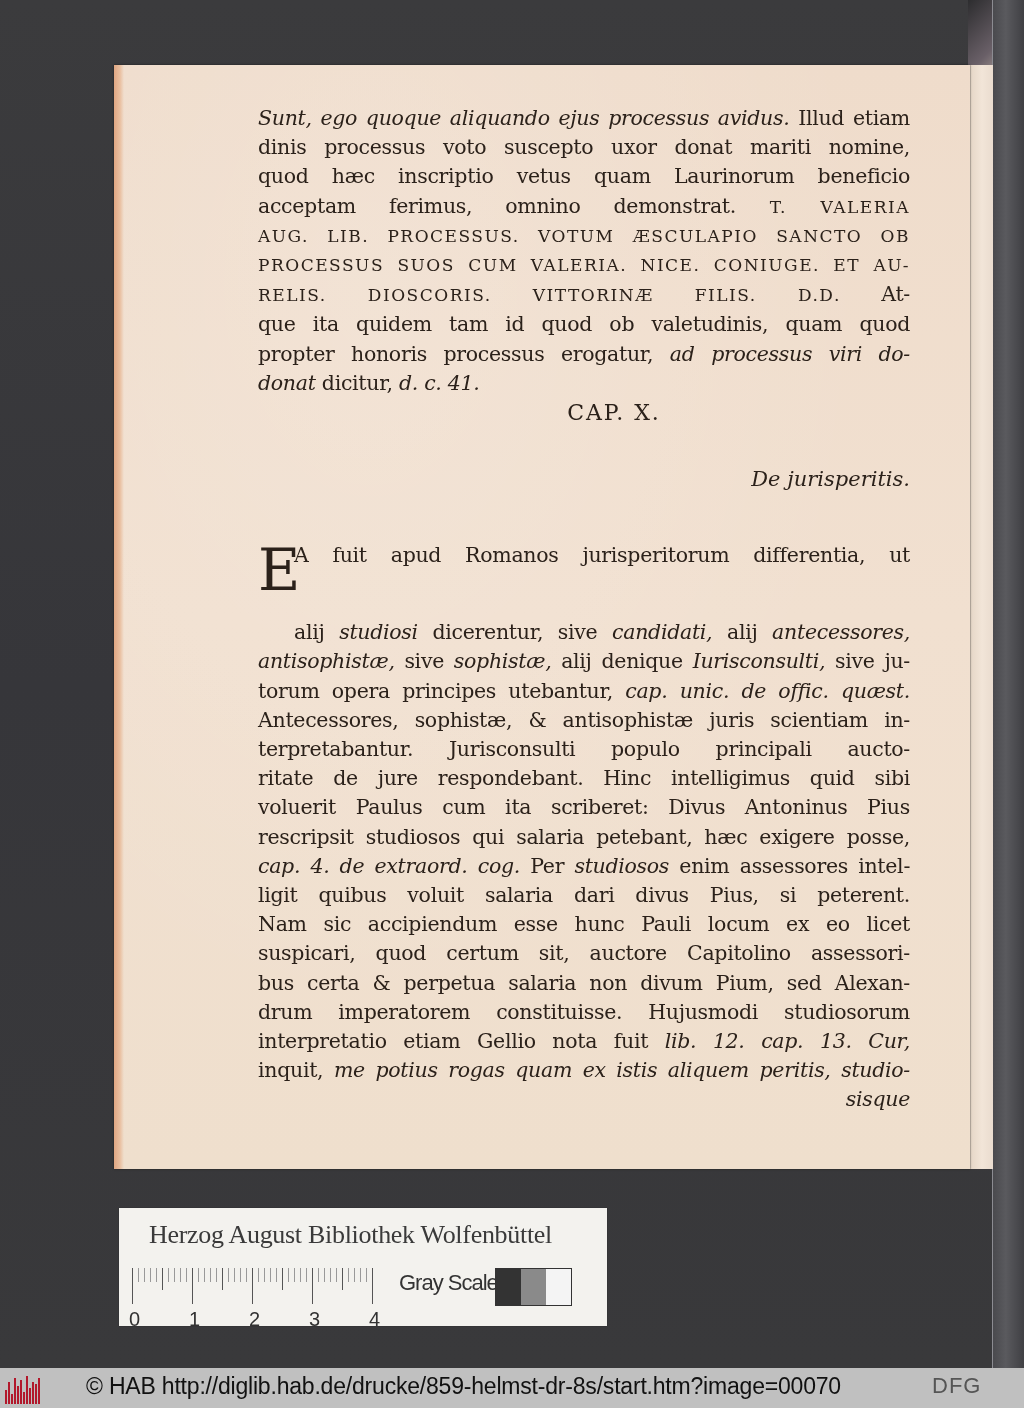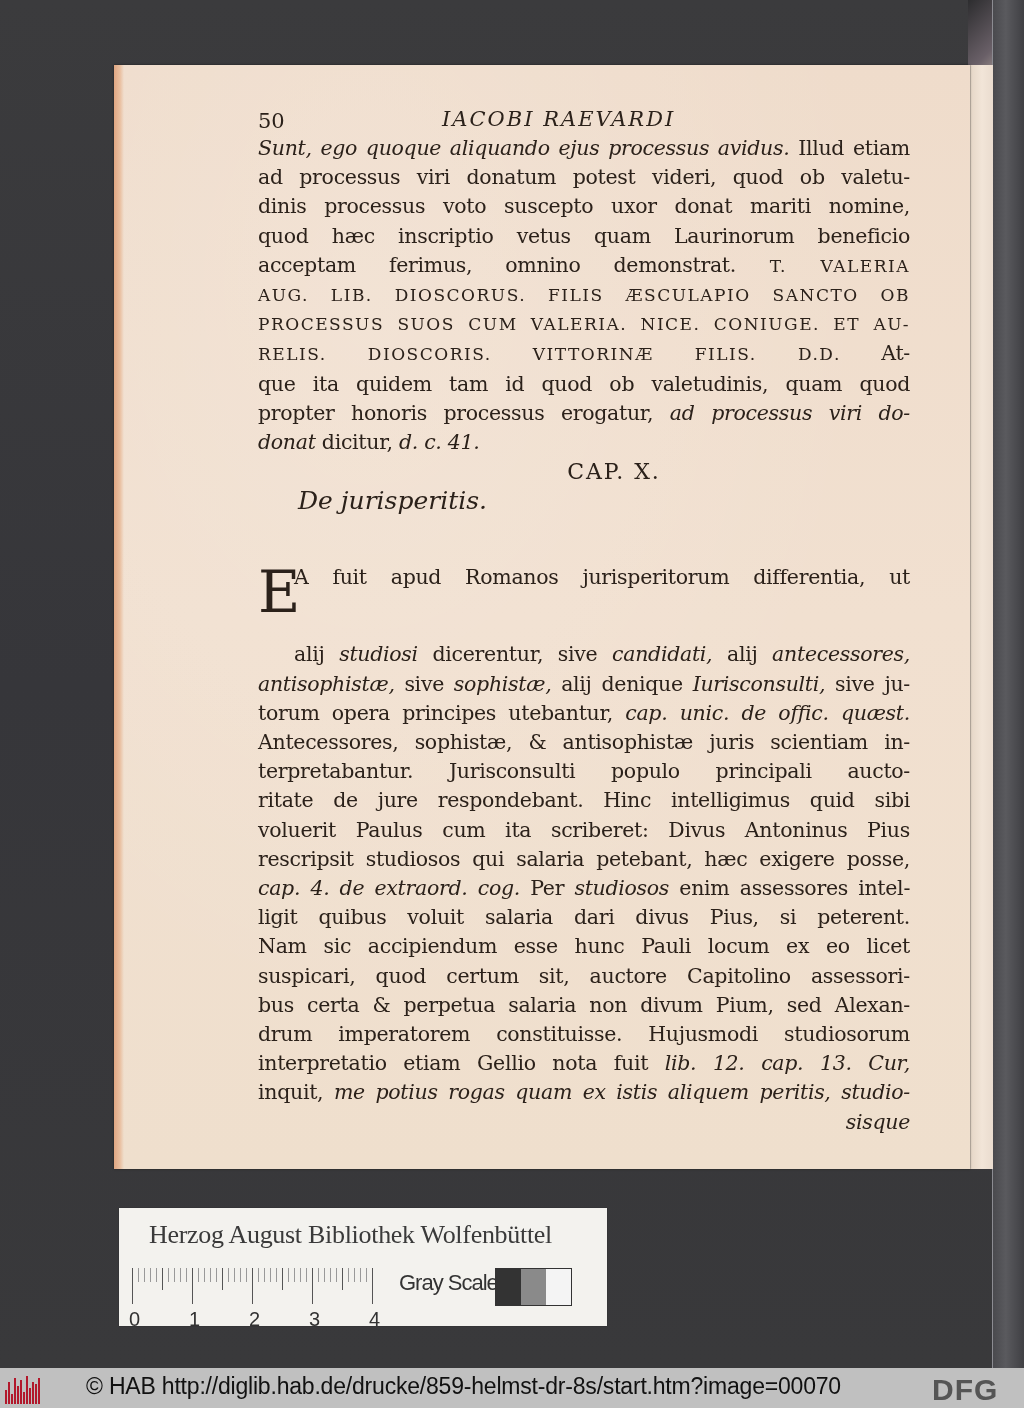--- a/index.html
+++ b/index.html
@@ -56,22 +56,23 @@
     }
     .line.last { text-align-last: left; }
     .line.right { text-align: left; text-align-last: right; }
     .sc { font-variant: small-caps; letter-spacing: 1.5px; font-size: 17px; }
     i, .it { font-style: italic; }
     .cap-head {
       text-align: center; font-size: 22px; line-height: 30px; letter-spacing: 2px;
       padding-left: 60px;
     }
     .cap-sub {
-      text-align: left; font-style: italic; font-size: 25px; line-height: 28px;
+      text-align: right; font-style: italic; font-size: 21px; line-height: 28px;
       padding-left: 40px;
+      margin-top: 37px;
     }
     .para-first { position: relative; }
     .dropcap {
       position: absolute; left: 0; top: 2px; font-size: 58px; line-height: 54px; color: #2b211a;
     }
     .para-first .line.indent { padding-left: 36px; margin-top: 48px; }
 
     
     .card {
       position: absolute; left: 119px; top: 1208px; width: 488px; height: 118px;
@@ -110,48 +111,43 @@
       position: absolute; left: 5px; top: 8px; width: 40px; height: 28px;
       display: flex; align-items: flex-end; gap: 1px;
     }
     .hab-logo span { display: block; width: 2px; background: #b2182b; }
     .footer-text {
       position: absolute; left: 86px; top: 5px;
       font-family: "Liberation Sans", sans-serif; font-size: 23px; color: #111; letter-spacing: -0.2px;
     }
     .dfg-logo {
       position: absolute; left: 932px; top: 5px;
-      font-family: "Liberation Sans", sans-serif; font-weight: bold; font-size: 30px; color: #555;
+      font-family: "Liberation Sans", sans-serif; font-weight: normal; font-size: 22px; color: #555;
       letter-spacing: 1px;
     }
   </style>
 </head>
 <body>
 
 <div class="backdrop"></div>
 <div class="right-strip-top"></div>
 <div class="right-strip"></div>
 <div class="next-page"></div>
 
 <div class="page">
   <div class="page-left-edge"></div>
 </div>
 
 <div class="text-block">
-  <div class="running-head">
-    <span class="pno">50</span>
-    <span class="rh">IACOBI RAEVARDI</span>
-  </div>
 
   <span class="line"><i>Sunt, ego quoque aliquando ejus processus avidus.</i><span> Illud etiam</span></span>
-  <span class="line">ad processus viri donatum potest videri, quod ob valetu-</span>
   <span class="line">dinis processus voto suscepto uxor donat mariti nomine,</span>
   <span class="line">quod hæc inscriptio vetus quam Laurinorum beneficio</span>
   <span class="line"><span>acceptam ferimus, omnino demonstrat.</span><span class="sc"> T. VALERIA</span></span>
-  <span class="line sc">AUG. LIB. DIOSCORUS. FILIS ÆSCULAPIO SANCTO OB</span>
+  <span class="line sc">AUG. LIB. PROCESSUS. VOTUM ÆSCULAPIO SANCTO OB</span>
   <span class="line sc">PROCESSUS SUOS CUM VALERIA. NICE. CONIUGE. ET AU-</span>
   <span class="line"><span class="sc">RELIS. DIOSCORIS. VITTORINÆ FILIS. D.D.</span><span> At-</span></span>
   <span class="line">que ita quidem tam id quod ob valetudinis, quam quod</span>
   <span class="line"><span>propter honoris processus erogatur,</span><i> ad processus viri do-</i></span>
   <span class="line last"><i>donat</i><span> dicitur,</span><i> d. c. 41.</i></span>
 
   <div class="cap-head">CAP. X.</div>
   <div class="cap-sub">De jurisperitis.</div>
 
   <div class="para-first">

